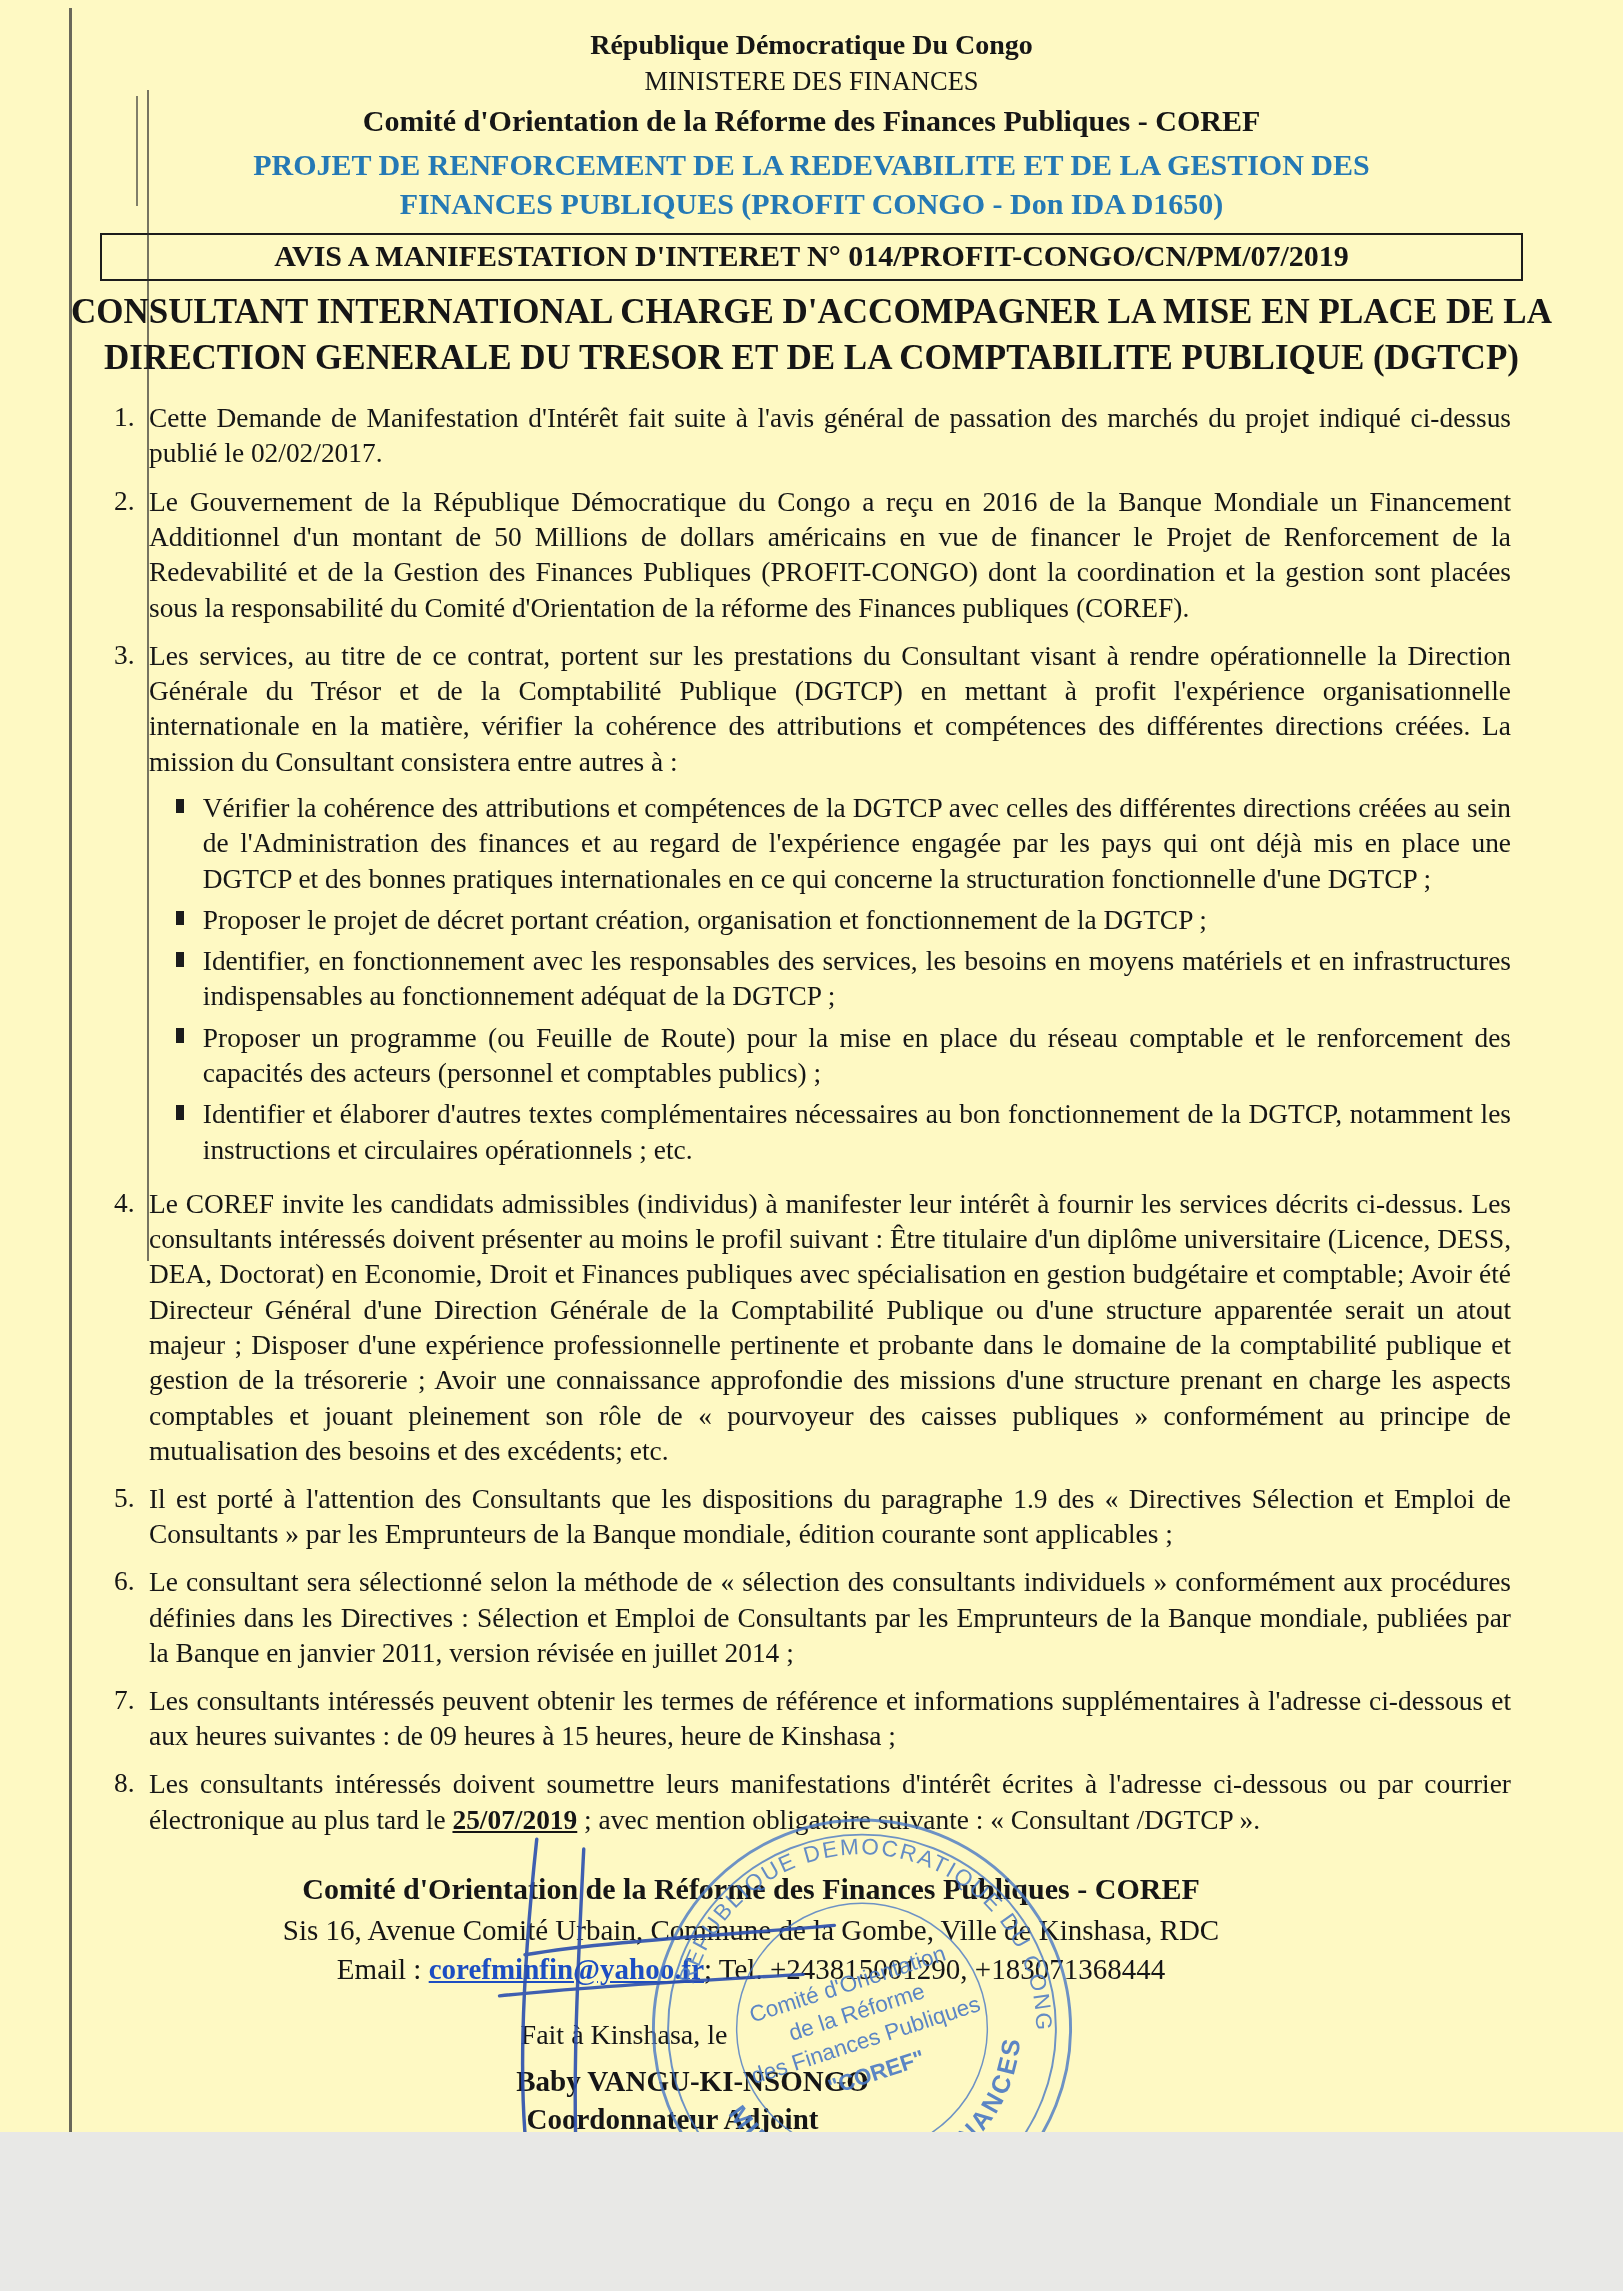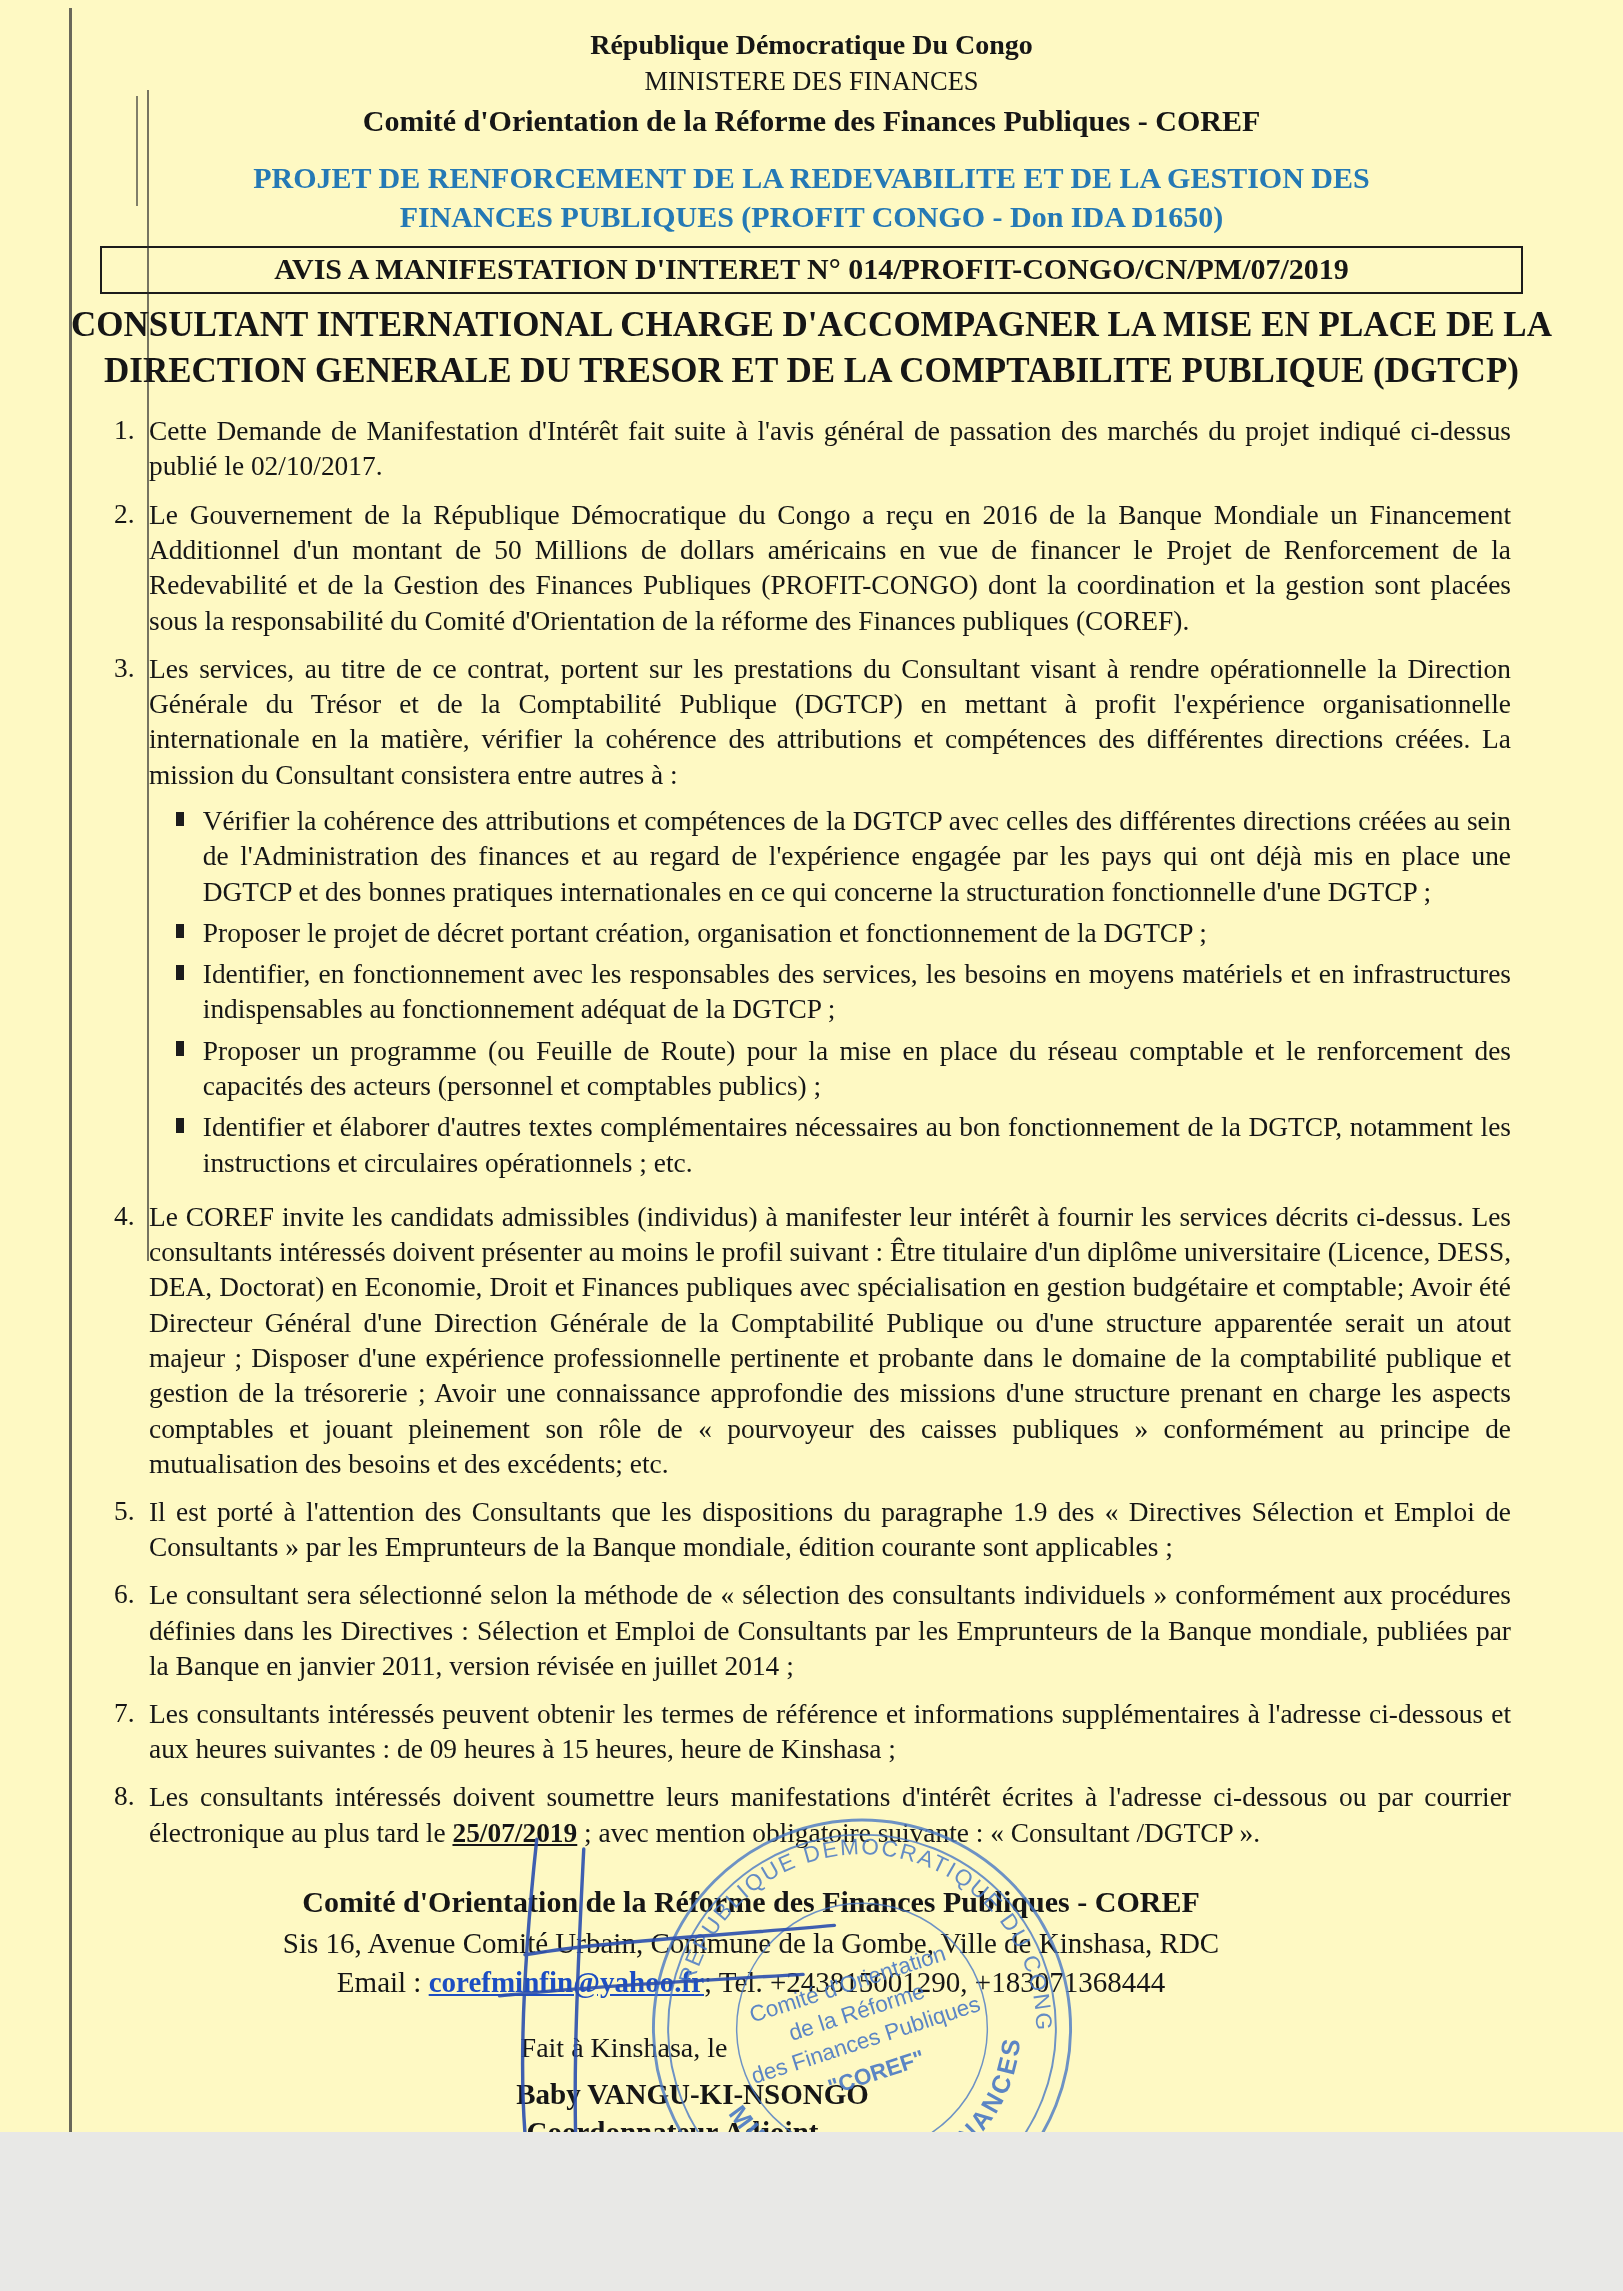--- a/index.html
+++ b/index.html
@@ -11,21 +11,21 @@
     background:#fef9c3;
     font-family:"Liberation Serif", serif;
     color:#161616;
     overflow:hidden;
   }
   
   .doc-header { text-align:center; padding-top:29px; }
   .h-country  { font-size:28px; font-weight:bold; }
   .h-ministry { font-size:26.5px; margin-top:4.9px; }
   .h-committee{ font-size:30px; font-weight:bold; margin-top:6.9px; }
-  .h-project  { font-size:30px; font-weight:bold; color:#2579b5; margin-top:20px; line-height:1.3; }
+  .h-project  { font-size:30px; font-weight:bold; color:#2579b5; margin-top:7px; line-height:1.3; }
   .notice-box {
     width:1423px; margin:9.8px auto 7.8px;
     border:2.9px solid #1c1c1c;
     font-size:30px; font-weight:bold;
     padding:4.9px 0 5.9px;
   }
   .h-subject  { font-size:35px; font-weight:bold; line-height:1.32; margin-top:3.9px; }
   
   .doc-body { padding:19.6px 112px 0 114px; }
   .item { display:flex; margin-bottom:12.7px; }
@@ -74,21 +74,21 @@
     <div class="h-subject">
       <div>CONSULTANT INTERNATIONAL CHARGE D'ACCOMPAGNER LA MISE EN PLACE DE LA</div>
       <div>DIRECTION GENERALE DU TRESOR ET DE LA COMPTABILITE PUBLIQUE (DGTCP)</div>
     </div>
   </header>
 
   <main class="doc-body">
 
     <div class="item">
       <div class="num">1.</div>
-      <div class="txt">Cette Demande de Manifestation d'Intérêt fait suite à l'avis général de passation des marchés du projet indiqué ci-dessus publié le 02/10/2017.</div>
+      <div class="txt">Cette Demande de Manifestation d'Intérêt fait suite à l'avis général de passation des marchés du projet indiqué ci-dessus publié le 02/02/2017.</div>
     </div>
 
     <div class="item">
       <div class="num">2.</div>
       <div class="txt">Le Gouvernement de la République Démocratique du Congo a reçu en 2016 de la Banque Mondiale un Financement Additionnel d'un montant de 50 Millions de dollars américains en vue de financer le Projet de Renforcement de la Redevabilité et de la Gestion des Finances Publiques (PROFIT-CONGO) dont la coordination et la gestion sont placées sous la responsabilité du Comité d'Orientation de la réforme des Finances publiques (COREF).</div>
     </div>
 
     <div class="item">
       <div class="num">3.</div>
       <div class="txt">

